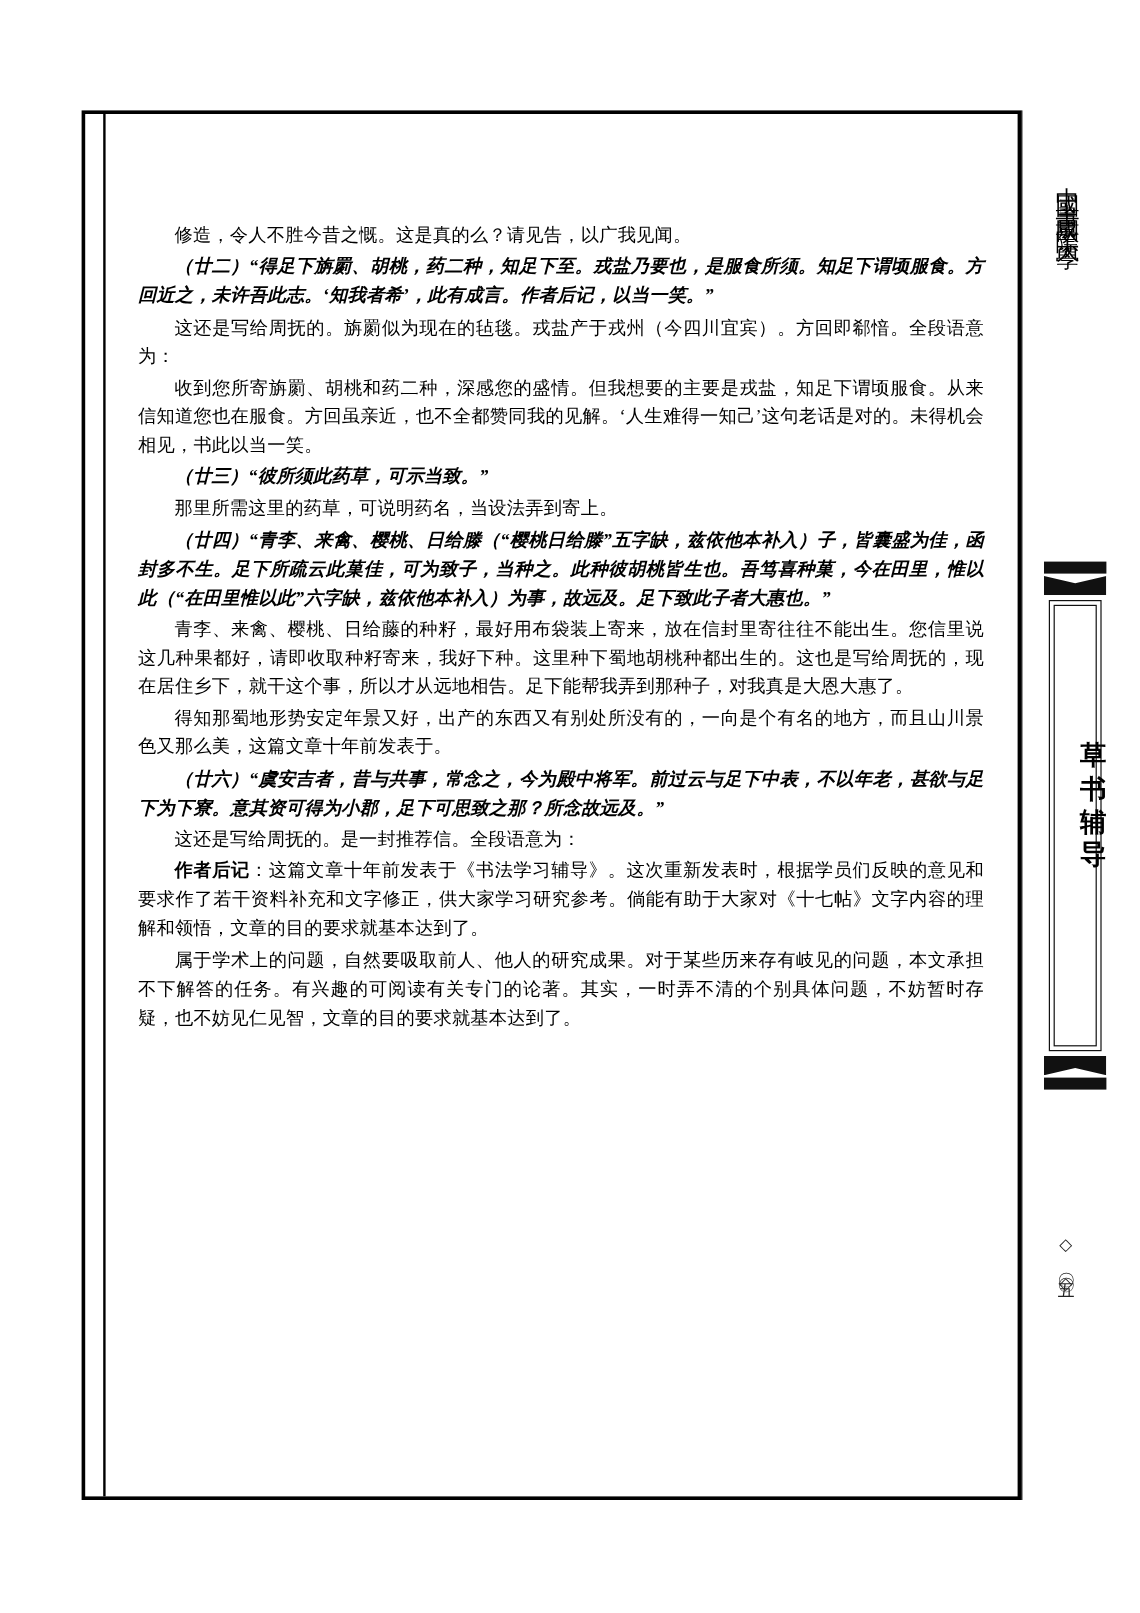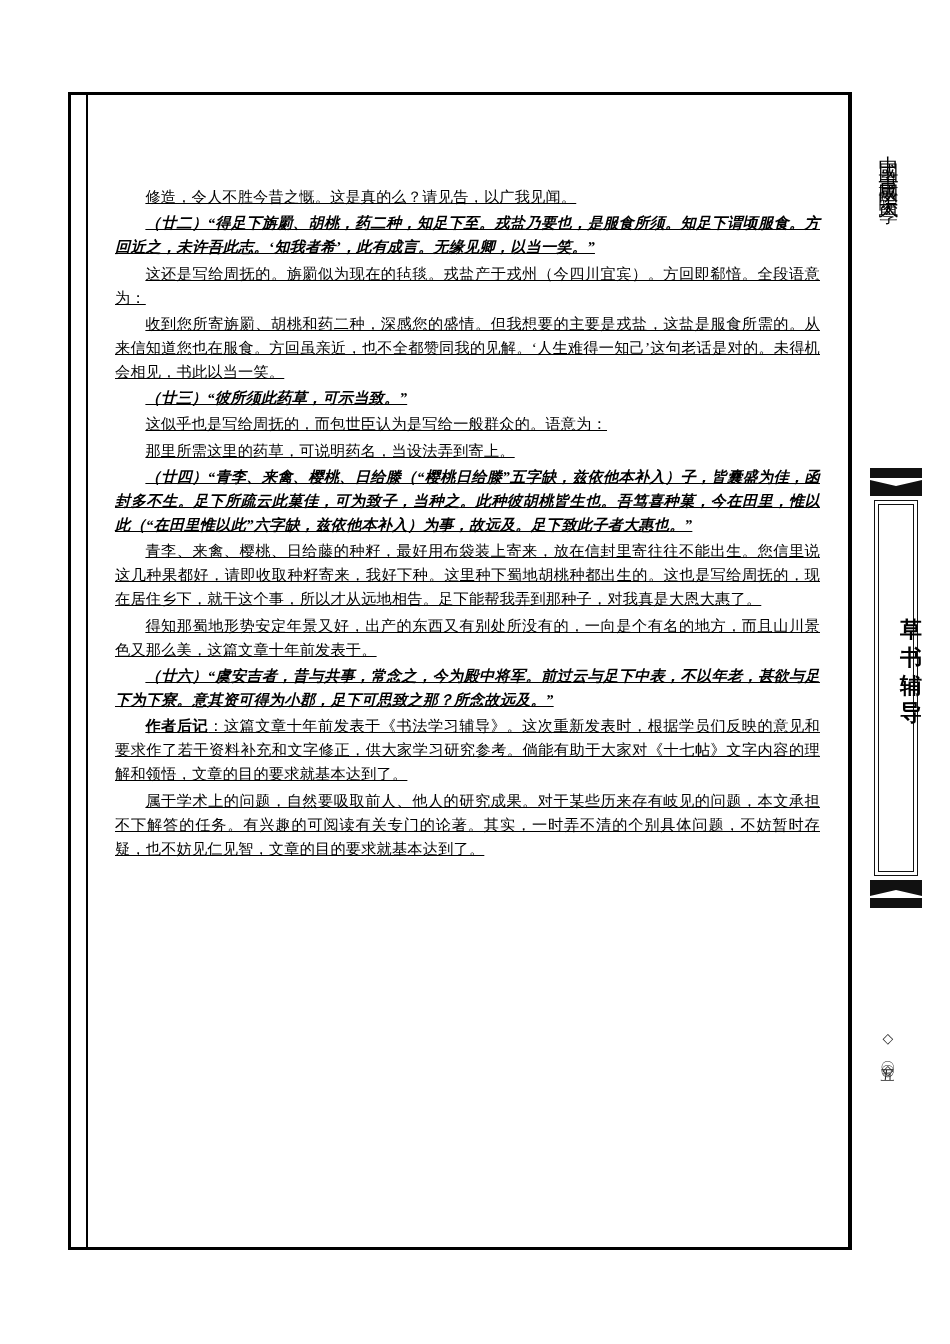--- a/index.html
+++ b/index.html
@@ -56,21 +56,21 @@
     width: 705px;
   }
 
   p {
     margin: 0 0 0.15em 0;
     font-size: 15.2px;
     line-height: 1.58;
     text-align: justify;
     letter-spacing: 0.2px;
   }
-  p.indent { text-indent: 2em; text-decoration: underline; }
+  p.indent { text-indent: 2em; }
   .quote-line {
     font-family: "Liberation Serif", "DejaVu Serif", serif;
     font-style: italic;
     font-weight: bold;
   }
   .bold { font-weight: bold; }
 
   
   .sidebar {
     position: absolute;
@@ -167,30 +167,30 @@
 
 <div class="page">
 
   <div class="frame">
     <div class="frame-inner"></div>
   </div>
   <div class="side-rule"></div>
 
   <div class="content">
     <p class="indent">修造，令人不胜今昔之慨。这是真的么？请见告，以广我见闻。</p>
-    <p class="indent quote-line">（廿二）“得足下旃罽、胡桃，药二种，知足下至。戎盐乃要也，是服食所须。知足下谓顷服食。方回近之，未许吾此志。‘知我者希’，此有成言。无缘见卿，以当一笑。”</p>
+    <p class="indent quote-line">（廿二）“得足下旃罽、胡桃，药二种，知足下至。戎盐乃要也，是服食所须。知足下谓顷服食。方回近之，未许吾此志。‘知我者希’，此有成言。作者后记，以当一笑。”</p>
     <p class="indent">这还是写给周抚的。旃罽似为现在的毡毯。戎盐产于戎州（今四川宜宾）。方回即郗愔。全段语意为：</p>
-    <p class="indent">收到您所寄旃罽、胡桃和药二种，深感您的盛情。但我想要的主要是戎盐，这盐是服食所需的。从来信知道您也在服食。方回虽亲近，也不全都赞同我的见解。‘人生难得一知己’这句老话是对的。未得机会相见，书此以当一笑。</p>
+    <p class="indent">收到您所寄旃罽、胡桃和药二种，深感您的盛情。但我想要的主要是戎盐，知足下谓顷服食。从来信知道您也在服食。方回虽亲近，也不全都赞同我的见解。‘人生难得一知己’这句老话是对的。未得机会相见，书此以当一笑。</p>
     <p class="indent quote-line">（廿三）“彼所须此药草，可示当致。”</p>
-    <p class="indent">这似乎也是写给周抚的，而包世臣认为是写给一般群众的。语意为：</p>
     <p class="indent">那里所需这里的药草，可说明药名，当设法弄到寄上。</p>
     <p class="indent quote-line">（廿四）“青李、来禽、樱桃、日给滕（“樱桃日给滕”五字缺，兹依他本补入）子，皆囊盛为佳，函封多不生。足下所疏云此菓佳，可为致子，当种之。此种彼胡桃皆生也。吾笃喜种菓，今在田里，惟以此（“在田里惟以此”六字缺，兹依他本补入）为事，故远及。足下致此子者大惠也。”</p>
     <p class="indent">青李、来禽、樱桃、日给藤的种籽，最好用布袋装上寄来，放在信封里寄往往不能出生。您信里说这几种果都好，请即收取种籽寄来，我好下种。这里种下蜀地胡桃种都出生的。这也是写给周抚的，现在居住乡下，就干这个事，所以才从远地相告。足下能帮我弄到那种子，对我真是大恩大惠了。</p>
     <p class="indent">得知那蜀地形势安定年景又好，出产的东西又有别处所没有的，一向是个有名的地方，而且山川景色又那么美，这篇文章十年前发表于。</p>
     <p class="indent quote-line">（廿六）“虞安吉者，昔与共事，常念之，今为殿中将军。前过云与足下中表，不以年老，甚欲与足下为下寮。意其资可得为小郡，足下可思致之那？所念故远及。”</p>
+    <p class="indent">这还是写给周抚的。是一封推荐信。全段语意为：</p>
     <p class="indent"><span class="bold">作者后记</span><span>：这篇文章十年前发表于《书法学习辅导》。这次重新发表时，根据学员们反映的意见和要求作了若干资料补充和文字修正，供大家学习研究参考。倘能有助于大家对《十七帖》文字内容的理解和领悟，文章的目的要求就基本达到了。</span></p>
     <p class="indent">属于学术上的问题，自然要吸取前人、他人的研究成果。对于某些历来存有岐见的问题，本文承担不下解答的任务。有兴趣的可阅读有关专门的论著。其实，一时弄不清的个别具体问题，不妨暂时存疑，也不妨见仁见智，文章的目的要求就基本达到了。</p>
   </div>
 
   <div class="sidebar">
     <div class="vtitle">中國書畫國際大學</div>
 
     <div class="vbox">
       <div class="bar-top"></div>
       <div class="cap-top"></div>

